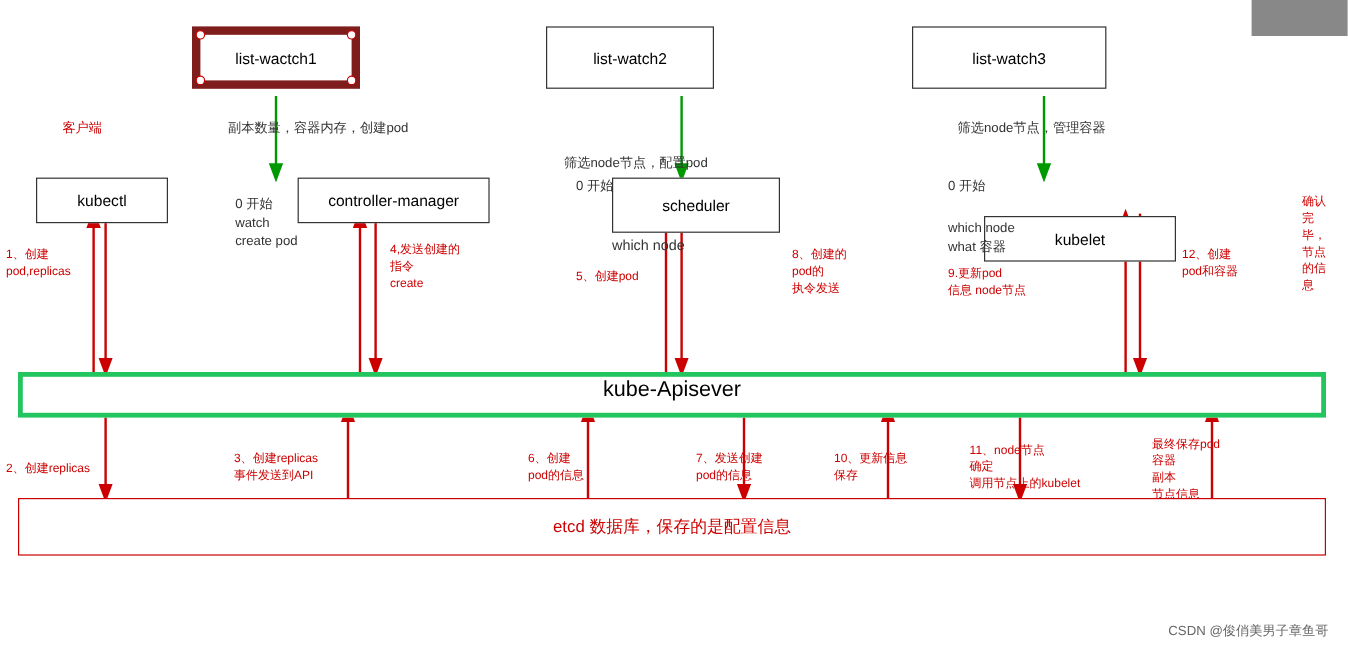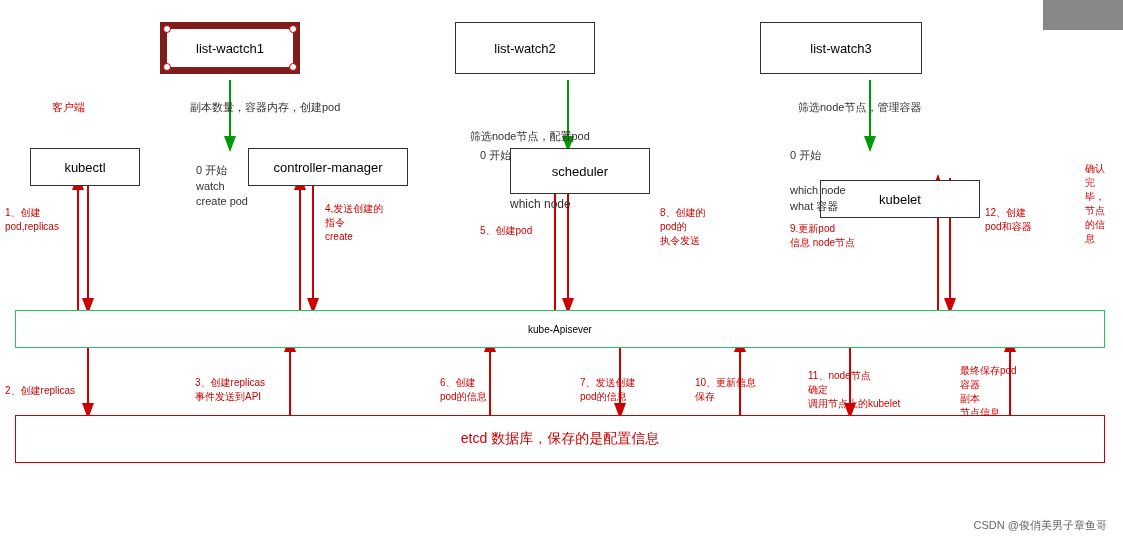--- a/index.html
+++ b/index.html
@@ -57,26 +57,26 @@
       text-align: center;
       display: flex;
       align-items: center;
       justify-content: center;
       font-size: 13px;
     }
 
     
     .api-bar {
       position: absolute;
-      border: 1px solid #22c55e;
+      border: 4px solid #22c55e;
       background: #fff;
       display: flex;
-      align-items: center;
+      align-items: flex-start;
       justify-content: center;
-      font-size: 10px;
+      font-size: 18px;
     }
 
     
     .etcd-bar {
       position: absolute;
       border: 1px solid #c00;
       background: #fff;
       display: flex;
       align-items: center;
       justify-content: center;

